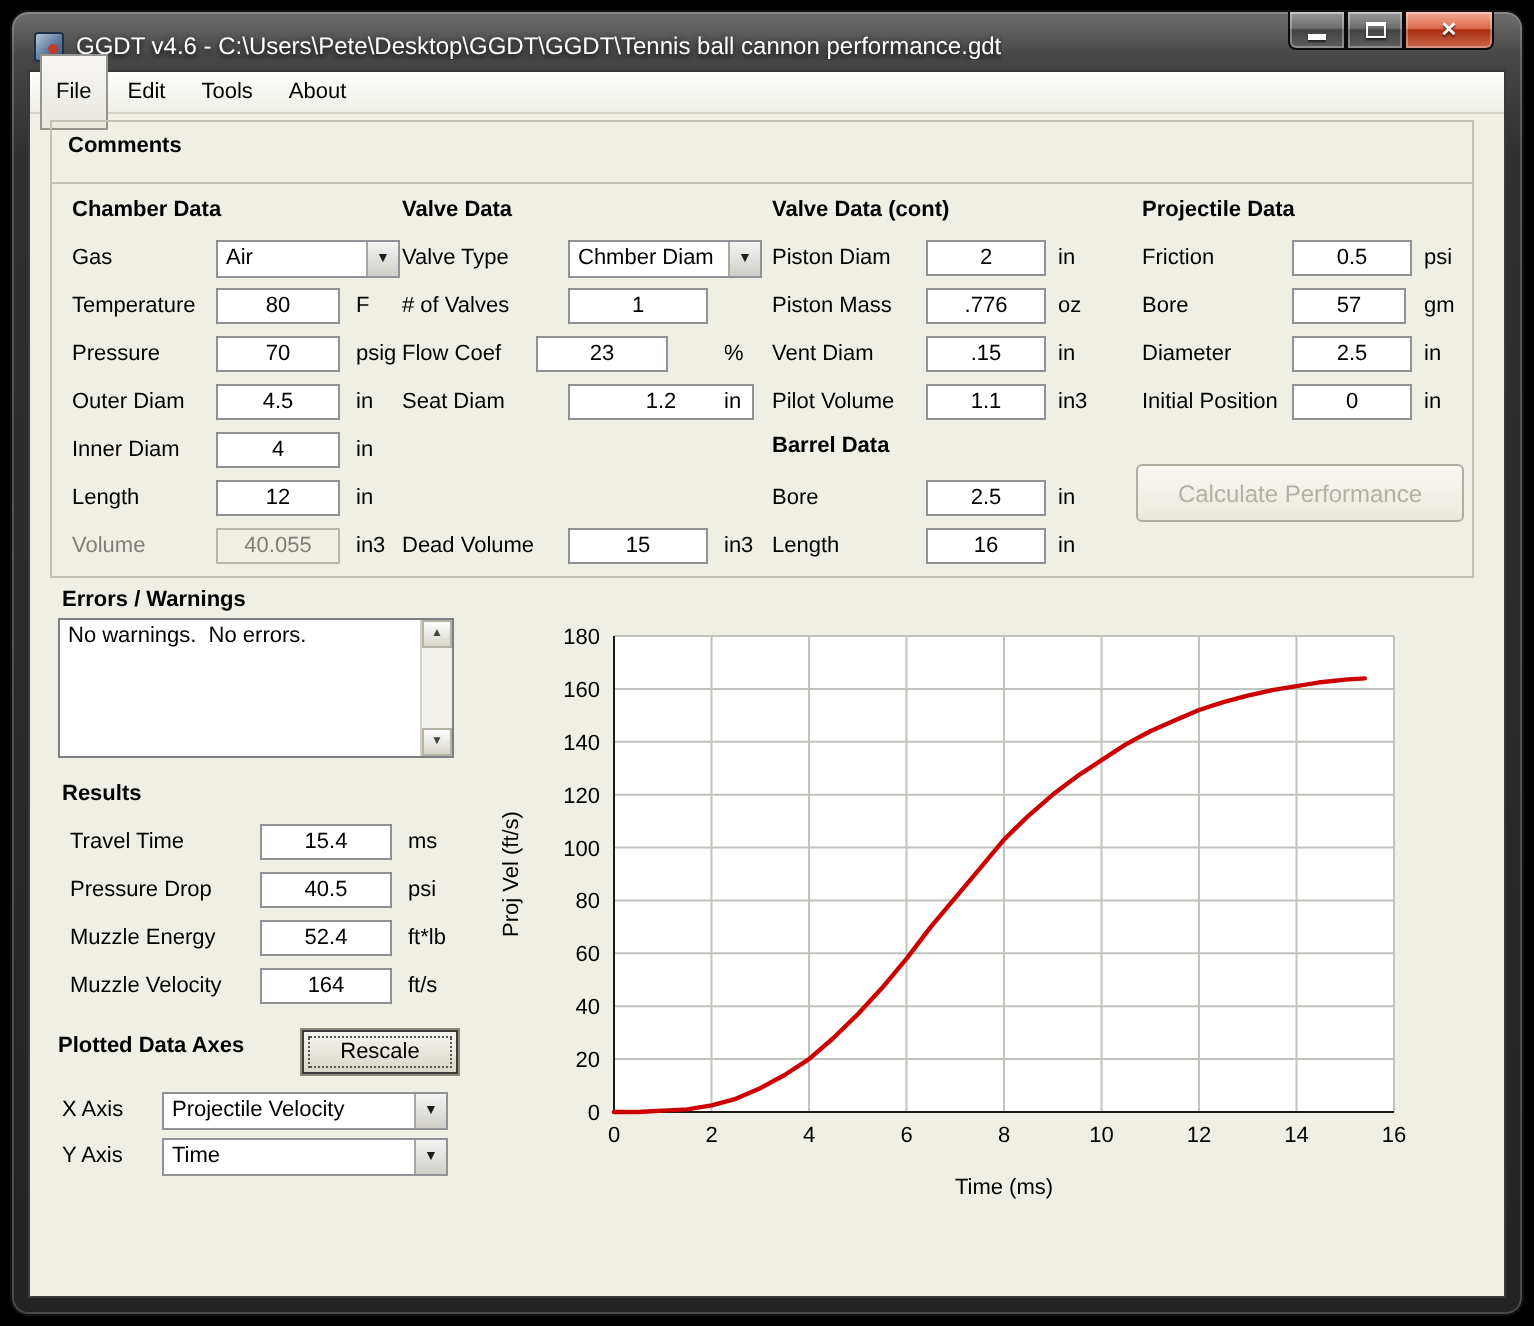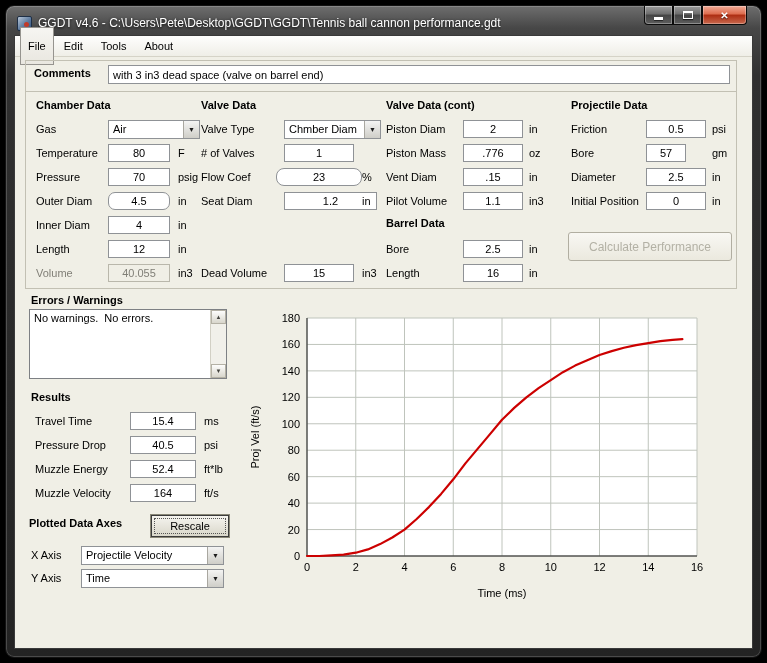--- a/index.html
+++ b/index.html
@@ -90,21 +90,20 @@
 
     <div class="menubar">
       <span class="menu-item active">File</span>
       <span class="menu-item">Edit</span>
       <span class="menu-item">Tools</span>
       <span class="menu-item">About</span>
     </div>
 
     <div class="groupbox">
       <span class="hdr" style="left:8px;top:6px">Comments</span>
-      <input class="fld leftal" style="left: 82px; top: 4px; width: 622px; height: 19px;" readonly="" value="with 3 in3 dead space (valve on barrel end)">
       <div class="sep"></div>
 
       <span class="hdr" style="left:10px;top:38px">Chamber Data</span>
       <span class="hdr" style="left:175px;top:38px">Valve Data</span>
       <span class="hdr" style="left:360px;top:38px">Valve Data (cont)</span>
       <span class="hdr" style="left:545px;top:38px">Projectile Data</span>
 
       <span class="lbl" style="left:10px;top:62px">Gas</span>
       <div class="combo" style="left:82px;top:59px;width:92px">
         <span class="txt">Air</span>
@@ -113,21 +112,21 @@
 
       <span class="lbl" style="left:10px;top:86px">Temperature</span>
       <input class="fld" style="left: 82px; top: 83px; width: 62px;" readonly="" value="80">
       <span class="unit" style="left:152px;top:86px">F</span>
 
       <span class="lbl" style="left:10px;top:110px">Pressure</span>
       <input class="fld" style="left: 82px; top: 107px; width: 62px;" readonly="" value="70">
       <span class="unit" style="left:152px;top:110px">psig</span>
 
       <span class="lbl" style="left:10px;top:134px">Outer Diam</span>
-      <input class="fld" style="left: 82px; top: 131px; width: 62px; border-radius: 7px;" readonly="" value="4.5">
+      <input class="fld" style="left: 82px; top: 131px; width: 62px;" readonly="" value="4.5">
       <span class="unit" style="left:152px;top:134px">in</span>
 
       <span class="lbl" style="left:10px;top:158px">Inner Diam</span>
       <input class="fld" style="left: 82px; top: 155px; width: 62px;" readonly="" value="4">
       <span class="unit" style="left:152px;top:158px">in</span>
 
       <span class="lbl" style="left:10px;top:182px">Length</span>
       <input class="fld" style="left: 82px; top: 179px; width: 62px;" readonly="" value="12">
       <span class="unit" style="left:152px;top:182px">in</span>
 
@@ -138,21 +137,21 @@
       <span class="lbl" style="left:175px;top:62px">Valve Type</span>
       <div class="combo" style="left:258px;top:59px;width:97px">
         <span class="txt">Chmber Diam</span>
         <span class="arrow">▼</span>
       </div>
 
       <span class="lbl" style="left:175px;top:86px"># of Valves</span>
       <input class="fld" style="left: 258px; top: 83px; width: 70px;" readonly="" value="1">
 
       <span class="lbl" style="left:175px;top:110px">Flow Coef</span>
-      <input class="fld" style="left: 250px; top: 107px; width: 86px; border-radius: 8px;" readonly="" value="23">
+      <input class="fld" style="left: 242px; top: 107px; width: 66px;" readonly="" value="23">
       <span class="unit" style="left:336px;top:110px">%</span>
 
       <span class="lbl" style="left:175px;top:134px">Seat Diam</span>
       <input class="fld" style="left: 258px; top: 131px; width: 93px;" readonly="" value="1.2">
       <span class="unit" style="left:336px;top:134px">in</span>
 
       <span class="lbl" style="left:175px;top:206px">Dead Volume</span>
       <input class="fld" style="left: 258px; top: 203px; width: 70px;" readonly="" value="15">
       <span class="unit" style="left:336px;top:206px">in3</span>
 
@@ -178,21 +177,21 @@
       <span class="unit" style="left:503px;top:182px">in</span>
       <span class="lbl" style="left:360px;top:206px">Length</span>
       <input class="fld" style="left: 437px; top: 203px; width: 60px;" readonly="" value="16">
       <span class="unit" style="left:503px;top:206px">in</span>
 
       <span class="lbl" style="left:545px;top:62px">Friction</span>
       <input class="fld" style="left: 620px; top: 59px; width: 60px;" readonly="" value="0.5">
       <span class="unit" style="left:686px;top:62px">psi</span>
 
       <span class="lbl" style="left:545px;top:86px">Bore</span>
-      <input class="fld" style="left: 620px; top: 83px; width: 40px;" readonly="" value="57">
+      <input class="fld" style="left: 620px; top: 83px; width: 57px;" readonly="" value="57">
       <span class="unit" style="left:686px;top:86px">gm</span>
 
       <span class="lbl" style="left:545px;top:110px">Diameter</span>
       <input class="fld" style="left: 620px; top: 107px; width: 60px;" readonly="" value="2.5">
       <span class="unit" style="left:686px;top:110px">in</span>
 
       <span class="lbl" style="left:545px;top:134px">Initial Position</span>
       <input class="fld" style="left: 620px; top: 131px; width: 60px;" readonly="" value="0">
       <span class="unit" style="left:686px;top:134px">in</span>
 

